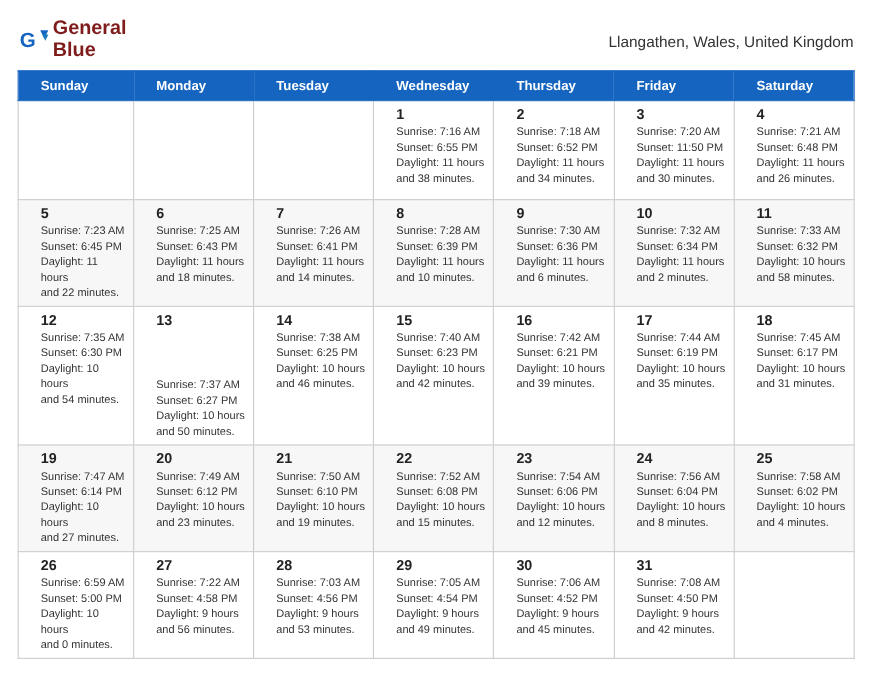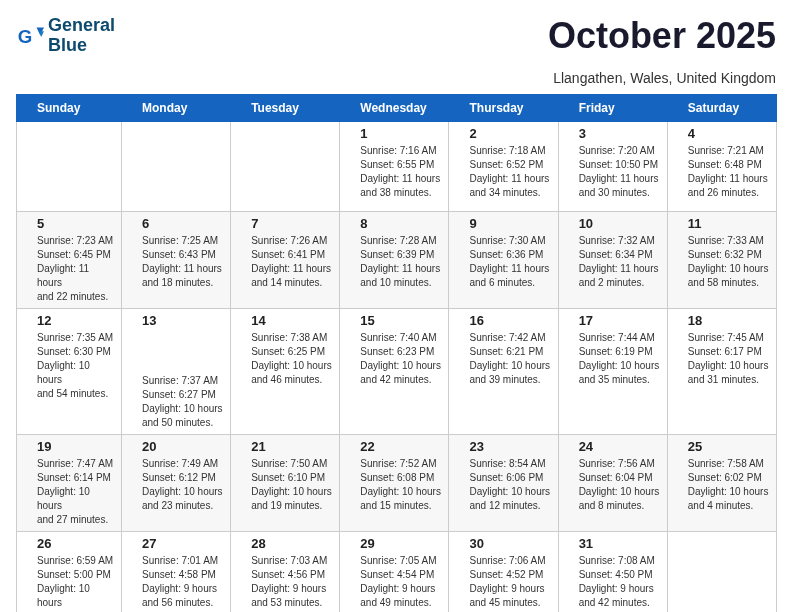--- a/index.html
+++ b/index.html
@@ -21,21 +21,21 @@
       align-items: center;
       gap: 4px;
     }
     .logo-text {
       font-size: 18px;
       font-weight: bold;
       line-height: 1.1;
       color: #1a1a2e;
     }
     .logo-text span {
-      color: #0c4a6e;
+      color: #7f1d1d;
     }
     .logo-icon {
       width: 28px;
       height: 28px;
     }
     .title-block {
       text-align: right;
     }
     .month-title {
       font-size: 36px;
@@ -99,21 +99,20 @@
       <text x="2" y="22" font-size="20" font-weight="bold" fill="#1565c0">G</text>
       <polygon points="22,6 30,6 26,14" fill="#1565c0"></polygon>
       <polygon points="24,10 30,10 27,16" fill="#1a7abf"></polygon>
     </svg>
     <div class="logo-text">
       <div><span>General</span></div>
       <div><span>Blue</span></div>
     </div>
   </div>
   <div class="title-block">
-    <div class="month-title">October 2025</div>
     <div class="location">Llangathen, Wales, United Kingdom</div>
   </div>
 </div>
 
 <table>
   <thead>
     <tr id="header-row">
         <th>Sunday</th>
         <th>Monday</th>
         <th>Tuesday</th>
@@ -138,21 +137,21 @@
         <td>
           <span class="day-num">2</span>
           <div class="cell-text" style="white-space: pre-line;">Sunrise: 7:18 AM
 Sunset: 6:52 PM
 Daylight: 11 hours
 and 34 minutes.</div>
         </td>
         <td>
           <span class="day-num">3</span>
           <div class="cell-text" style="white-space: pre-line;">Sunrise: 7:20 AM
-Sunset: 10:50 PM
+Sunset: 11:50 PM
 Daylight: 11 hours
 and 30 minutes.</div>
         </td>
         <td>
           <span class="day-num">4</span>
           <div class="cell-text" style="white-space: pre-line;">Sunrise: 7:21 AM
 Sunset: 6:48 PM
 Daylight: 11 hours
 and 26 minutes.</div>
         </td>
@@ -283,21 +282,21 @@
         </td>
         <td>
           <span class="day-num">22</span>
           <div class="cell-text" style="white-space: pre-line;">Sunrise: 7:52 AM
 Sunset: 6:08 PM
 Daylight: 10 hours
 and 15 minutes.</div>
         </td>
         <td>
           <span class="day-num">23</span>
-          <div class="cell-text" style="white-space: pre-line;">Sunrise: 8:54 AM
+          <div class="cell-text" style="white-space: pre-line;">Sunrise: 7:54 AM
 Sunset: 6:06 PM
 Daylight: 10 hours
 and 12 minutes.</div>
         </td>
         <td>
           <span class="day-num">24</span>
           <div class="cell-text" style="white-space: pre-line;">Sunrise: 7:56 AM
 Sunset: 6:04 PM
 Daylight: 10 hours
 and 8 minutes.</div>
@@ -313,21 +312,21 @@
       <tr>
         <td>
           <span class="day-num">26</span>
           <div class="cell-text" style="white-space: pre-line;">Sunrise: 6:59 AM
 Sunset: 5:00 PM
 Daylight: 10 hours
 and 0 minutes.</div>
         </td>
         <td>
           <span class="day-num">27</span>
-          <div class="cell-text" style="white-space: pre-line;">Sunrise: 7:01 AM
+          <div class="cell-text" style="white-space: pre-line;">Sunrise: 7:22 AM
 Sunset: 4:58 PM
 Daylight: 9 hours
 and 56 minutes.</div>
         </td>
         <td>
           <span class="day-num">28</span>
           <div class="cell-text" style="white-space: pre-line;">Sunrise: 7:03 AM
 Sunset: 4:56 PM
 Daylight: 9 hours
 and 53 minutes.</div>

